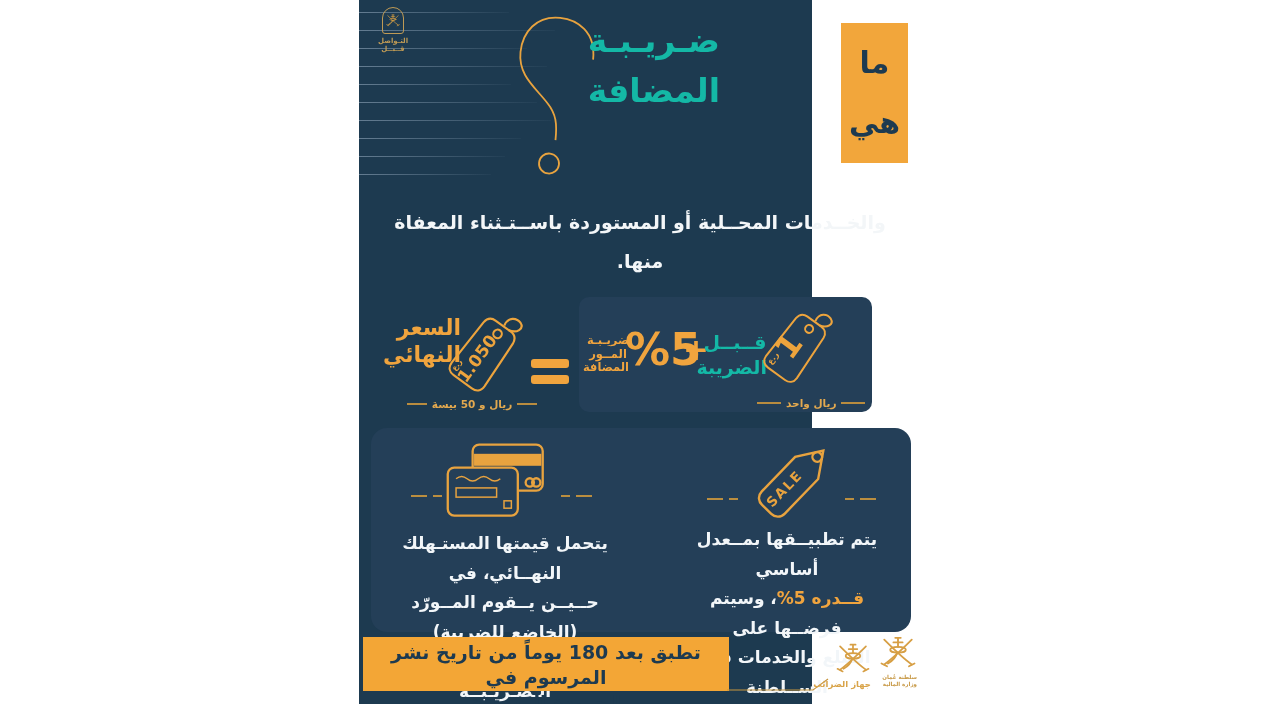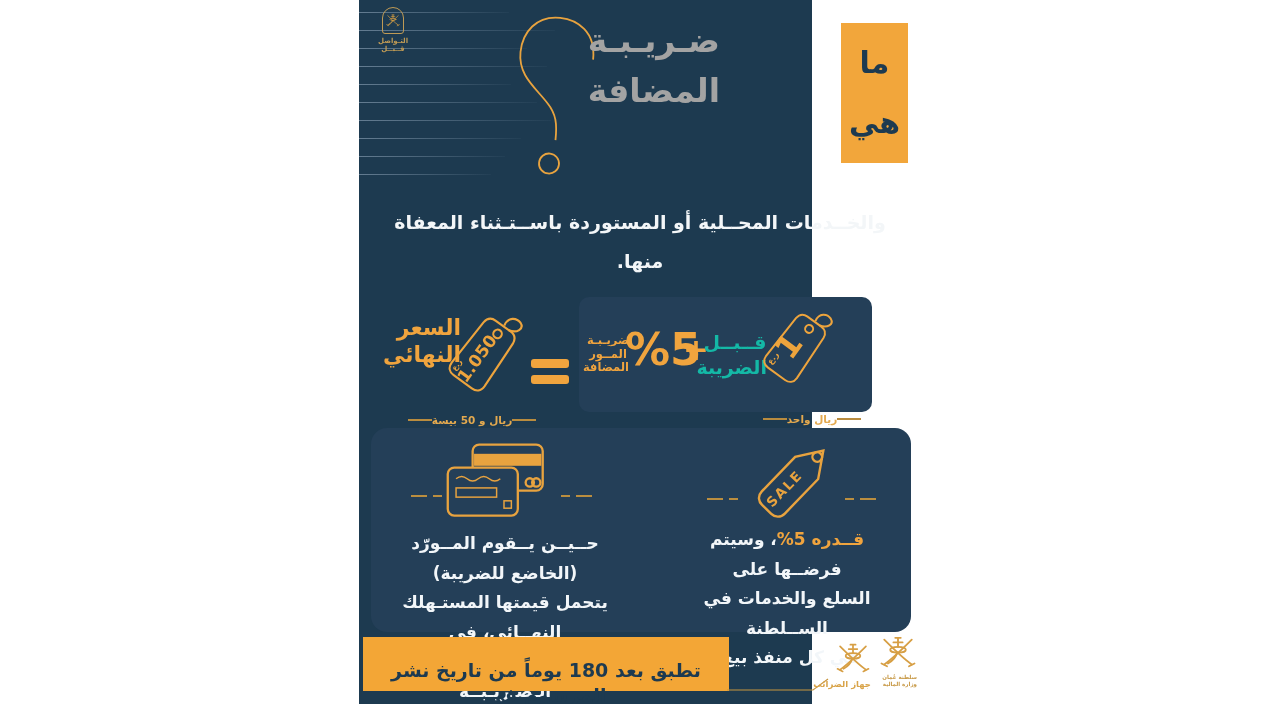--- a/index.html
+++ b/index.html
@@ -30,38 +30,38 @@
     display: flex; align-items: center; justify-content: center; }
   .stamp-caption { margin-top: 3px; font-size: 7px; line-height: 8px;
     color: #bf9a55; font-weight: bold; }
 
   
   .badge { left: 482px; top: 23px; width: 67px; height: 140px;
     background: #f2a63b; display: flex; flex-direction: column;
     align-items: center; justify-content: center; }
   .badge div { color: #1d3a50; font-size: 30px; line-height: 60px; font-weight: bold; }
   .title { left: 250px; right: 92px; top: 16px; text-align: right;
-    color: #a3a3a3; font-weight: bold; font-size: 33px; line-height: 50px; }
+    color: #14b8a6; font-weight: bold; font-size: 33px; line-height: 50px; }
   .qmark { left: 146px; top: 12px; }
 
   
   .intro { left: 28px; top: 203px; width: 506px; text-align: center;
     color: #f3f6f8; font-weight: bold; font-size: 19px; line-height: 39px; }
 
   
   .eq-panel { left: 220px; top: 297px; width: 293px; height: 115px;
     background: #243f58; border-radius: 10px; }
   .vat-words { left: 8px; top: 37px; width: 42px; text-align: center;
     color: #f0a43e; font-weight: bold; font-size: 11.5px; line-height: 13.5px; }
   .big-percent { left: 46px; top: 26px; color: #f0a43e; font-weight: bold; font-size: 45px; }
   .plus-sign { left: 104px; top: 34px; color: #f0a43e; font-weight: bold; font-size: 31px; }
   .base-label { left: 124px; top: 33px; width: 64px; text-align: center;
     color: #14b8a6; font-weight: bold; font-size: 19px; line-height: 25px; }
-  .cap-row { display: flex; align-items: center; justify-content: center; 
-    color: #e3a94f; font-weight: bold; font-size: 10.5px; white-space: nowrap; margin-top: 16px; }
+  .cap-row { display: flex; align-items: center; justify-content: flex-end; gap: 5px;
+    color: #e3a94f; font-weight: bold; font-size: 10.5px; white-space: nowrap; }
   .cap-row i { display: block; height: 1.5px; background: #b98c3f; width: 24px; }
   .base-caption { left: 178px; top: 100px; width: 110px; }
   .equals-sign { left: 172px; top: 352px; }
   .equals-sign b { display: block; width: 38px; height: 9px; border-radius: 3px;
     background: #f0a43e; margin: 7px 0; }
   .tag-wrap svg { transform: rotate(36deg); transform-origin: 50% 42%; }
   .result-tag { left: 100px; top: 300px; }
   .base-tag { left: 194px; top: 0px; }
   .result-label { left: 28px; top: 314px; width: 74px; text-align: right;
     color: #f0a43e; font-weight: bold; font-size: 22px; line-height: 27px; }
@@ -75,21 +75,21 @@
   .dash-duo .d-long { width: 16px; } .dash-duo .d-short { width: 9px; }
   .detail-text { color: #f2f6f9; font-weight: bold; font-size: 17px;
     line-height: 29.5px; text-align: center; }
   .consumer-text { left: 14px; top: 101px; width: 240px; }
   .rate-text { left: 314px; top: 97px; width: 204px; }
   .hl { color: #f0a43e; }
 
   
   .banner { left: 4px; top: 637px; width: 366px; height: 54px;
     background: #f3a636; color: #1d3a50; text-align: center;
-    font-weight: bold; font-size: 19px; line-height: 25px; padding-top: 21px; }
+    font-weight: bold; font-size: 19px; line-height: 25px; padding-top: 3px; }
   .footer-line { left: 368px; top: 677px; }
   .logo-block { text-align: right; }
   .tax-logo { left: 440px; top: 643px; width: 72px; }
   .tax-logo .logo-caption { margin-top: 1px; font-size: 8.5px; font-weight: bold; color: #d9a44a; }
   .govt-logo { left: 506px; top: 636px; width: 52px; }
   .govt-logo .logo-caption { margin-top: 1px; font-size: 5.5px; line-height: 6.5px;
     font-weight: bold; color: #c79844; }
 </style>
 </head>
 <body>
@@ -240,30 +240,31 @@
     <div class="abs dash-duo" style="left:336px;top:70px">
       <i class="d-long"></i>
         <i class="d-short"></i>
     </div>
     <div class="abs dash-duo" style="left:474px;top:70px">
       <i class="d-short"></i>
         <i class="d-long"></i>
     </div>
 
     <div class="abs detail-text rate-text rtl">
+      <div>يتم تطبيــقها بمــعدل أساسي</div>
       <div>
         <span class="hl">قــدره </span><span class="hl ltr-num">%5</span><span>، وسيتم فرضــها على</span>
       </div>
       <div>السلع والخدمات في الســلطنة</div>
       <div>في كل منفذ بيع.</div>
     </div>
 
     <div class="abs detail-text consumer-text rtl">
+      <div>يتحمل قيمتها المستـهلك النهــائي، في</div>
       <div>حــيــن يــقوم المــورّد (الخاضع للضريبة)</div>
-      <div>يتحمل قيمتها المستـهلك النهــائي، في</div>
       <div>باحـتـسـاب وتـحـصــيــل الـضـريـبــة</div>
 
     </div>
   </div>
 
   <div class="abs banner rtl">
     <div>تطبق بعد 180 يوماً من تاريخ نشر المرسوم في</div>
     <div>الجريدة الرسمية</div>
   </div>
 

